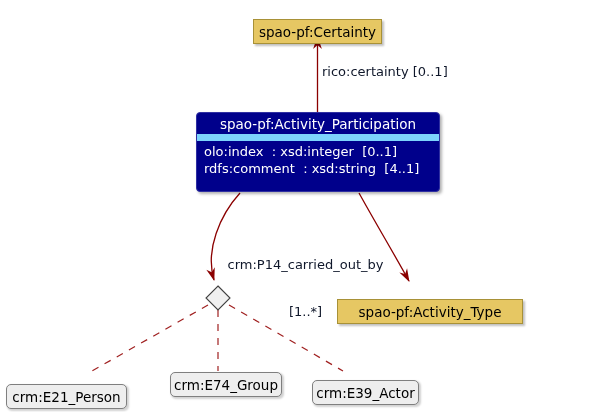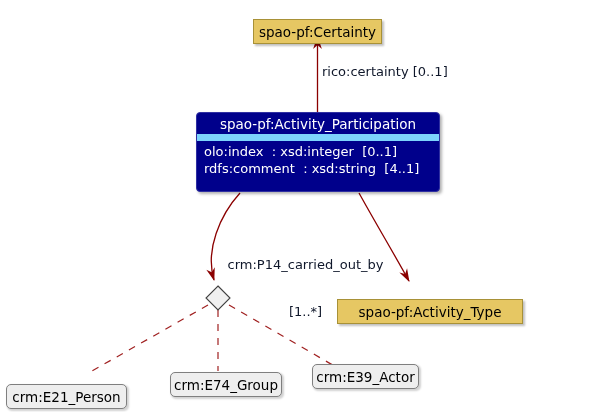--- a/index.html
+++ b/index.html
@@ -114,21 +114,21 @@
   </div>
 
   <div class="node external-node" style="left:6px; top:372px; width:121px; height:25px;margin-top:12px;">
     <span>crm:E21_Person</span>
   </div>
 
   <div class="node external-node" style="left:170px; top:372px; width:112px; height:25px;">
     <span>crm:E74_Group</span>
   </div>
 
-  <div class="node external-node" style="left:312px; top:364px; width:107px; height:25px;">
+  <div class="node external-node" style="left:312px; top:380px; width:107px; height:25px;">
     <span>crm:E39_Actor</span>
   </div>
 
   <div class="edge-label" style="left:322px; top:64px;">rico:certainty [0..1]</div>
 
   <div class="edge-label center" style="left:224px; top:226px; width:163px;">
     <div>crm:P14_carried_out_by</div>
     <div>[1..*]</div>
   </div>
 

